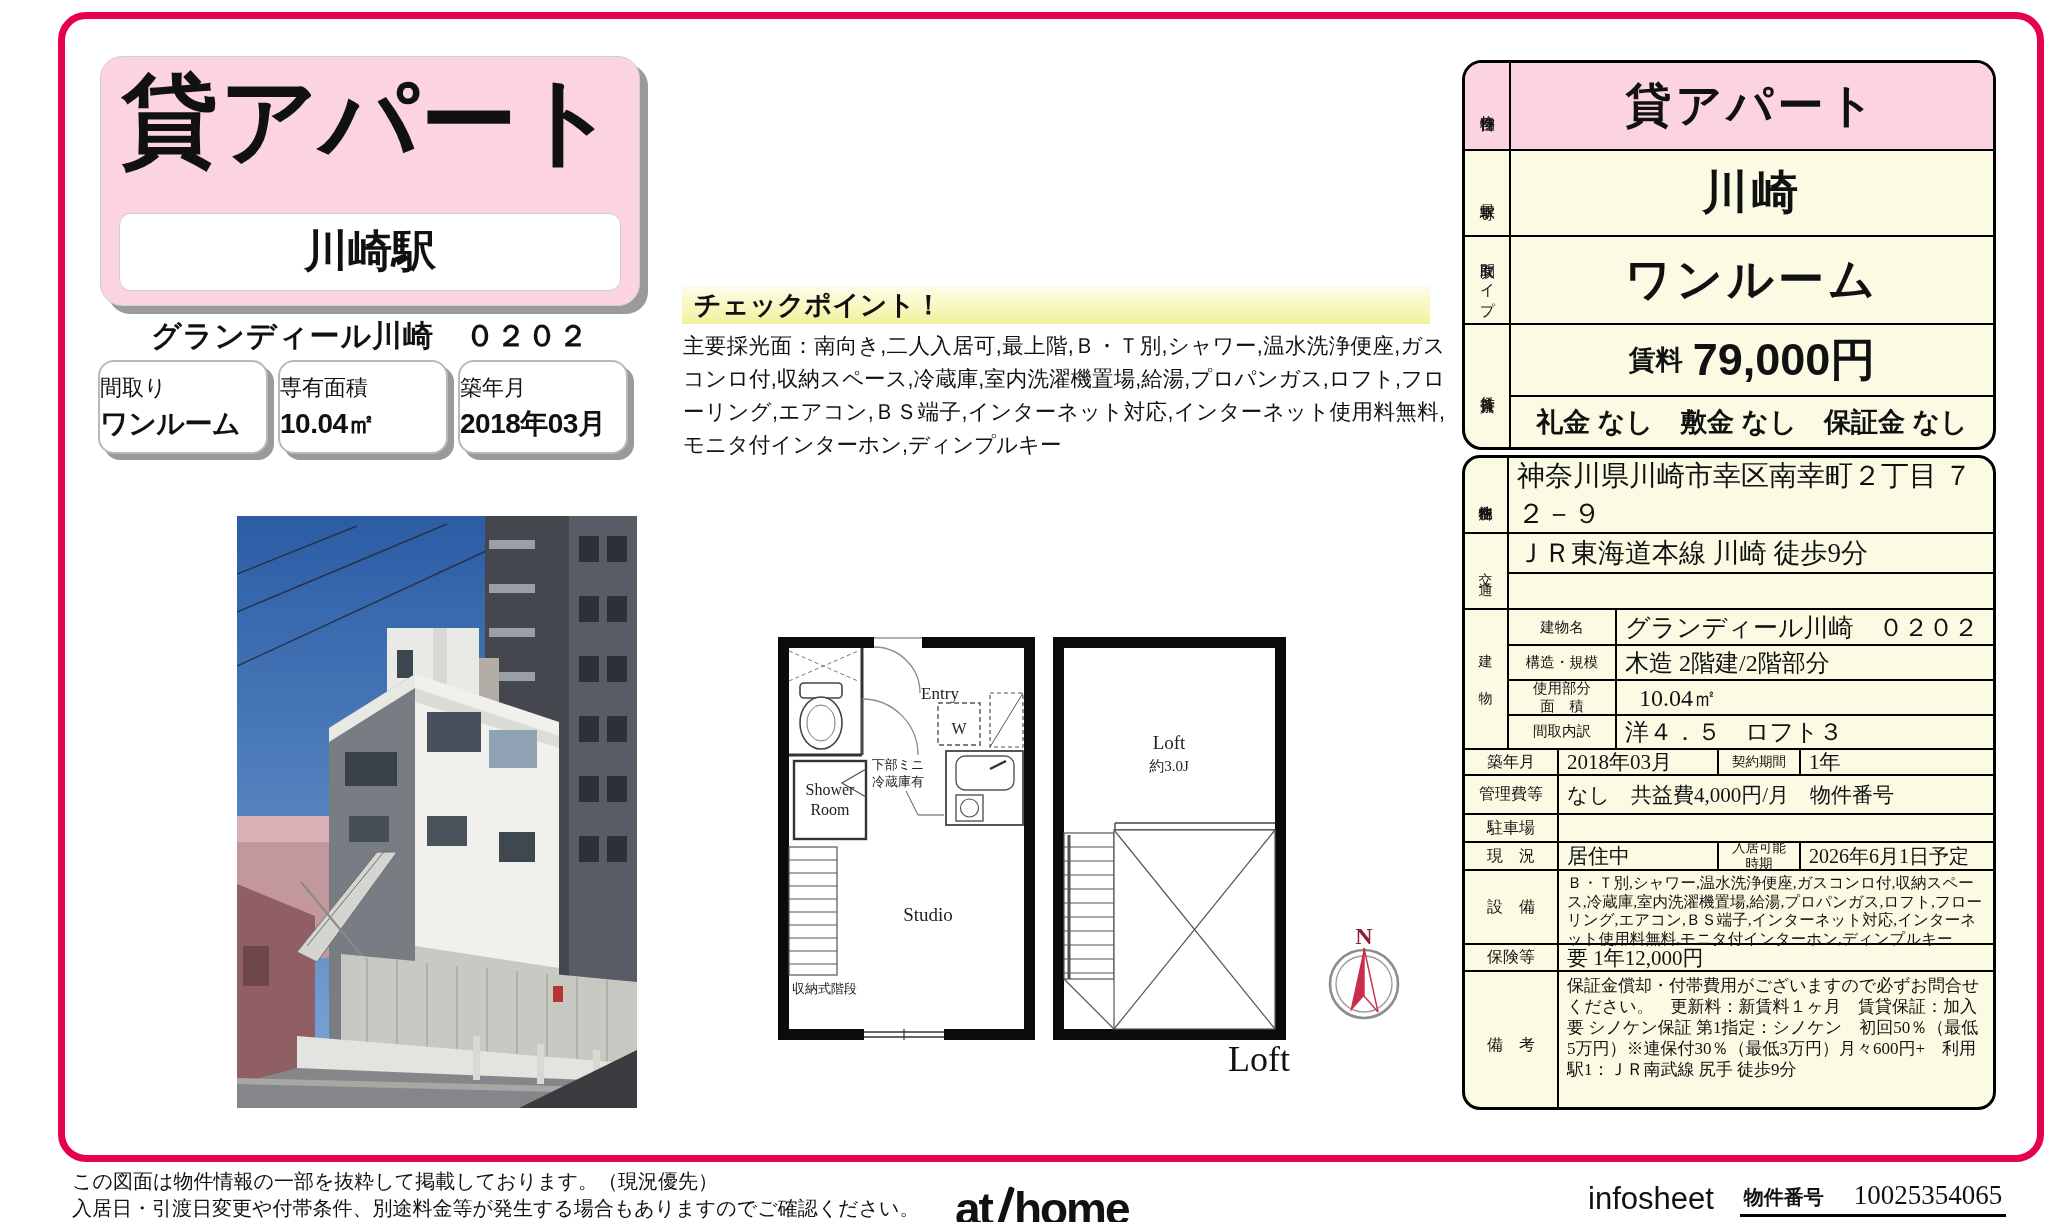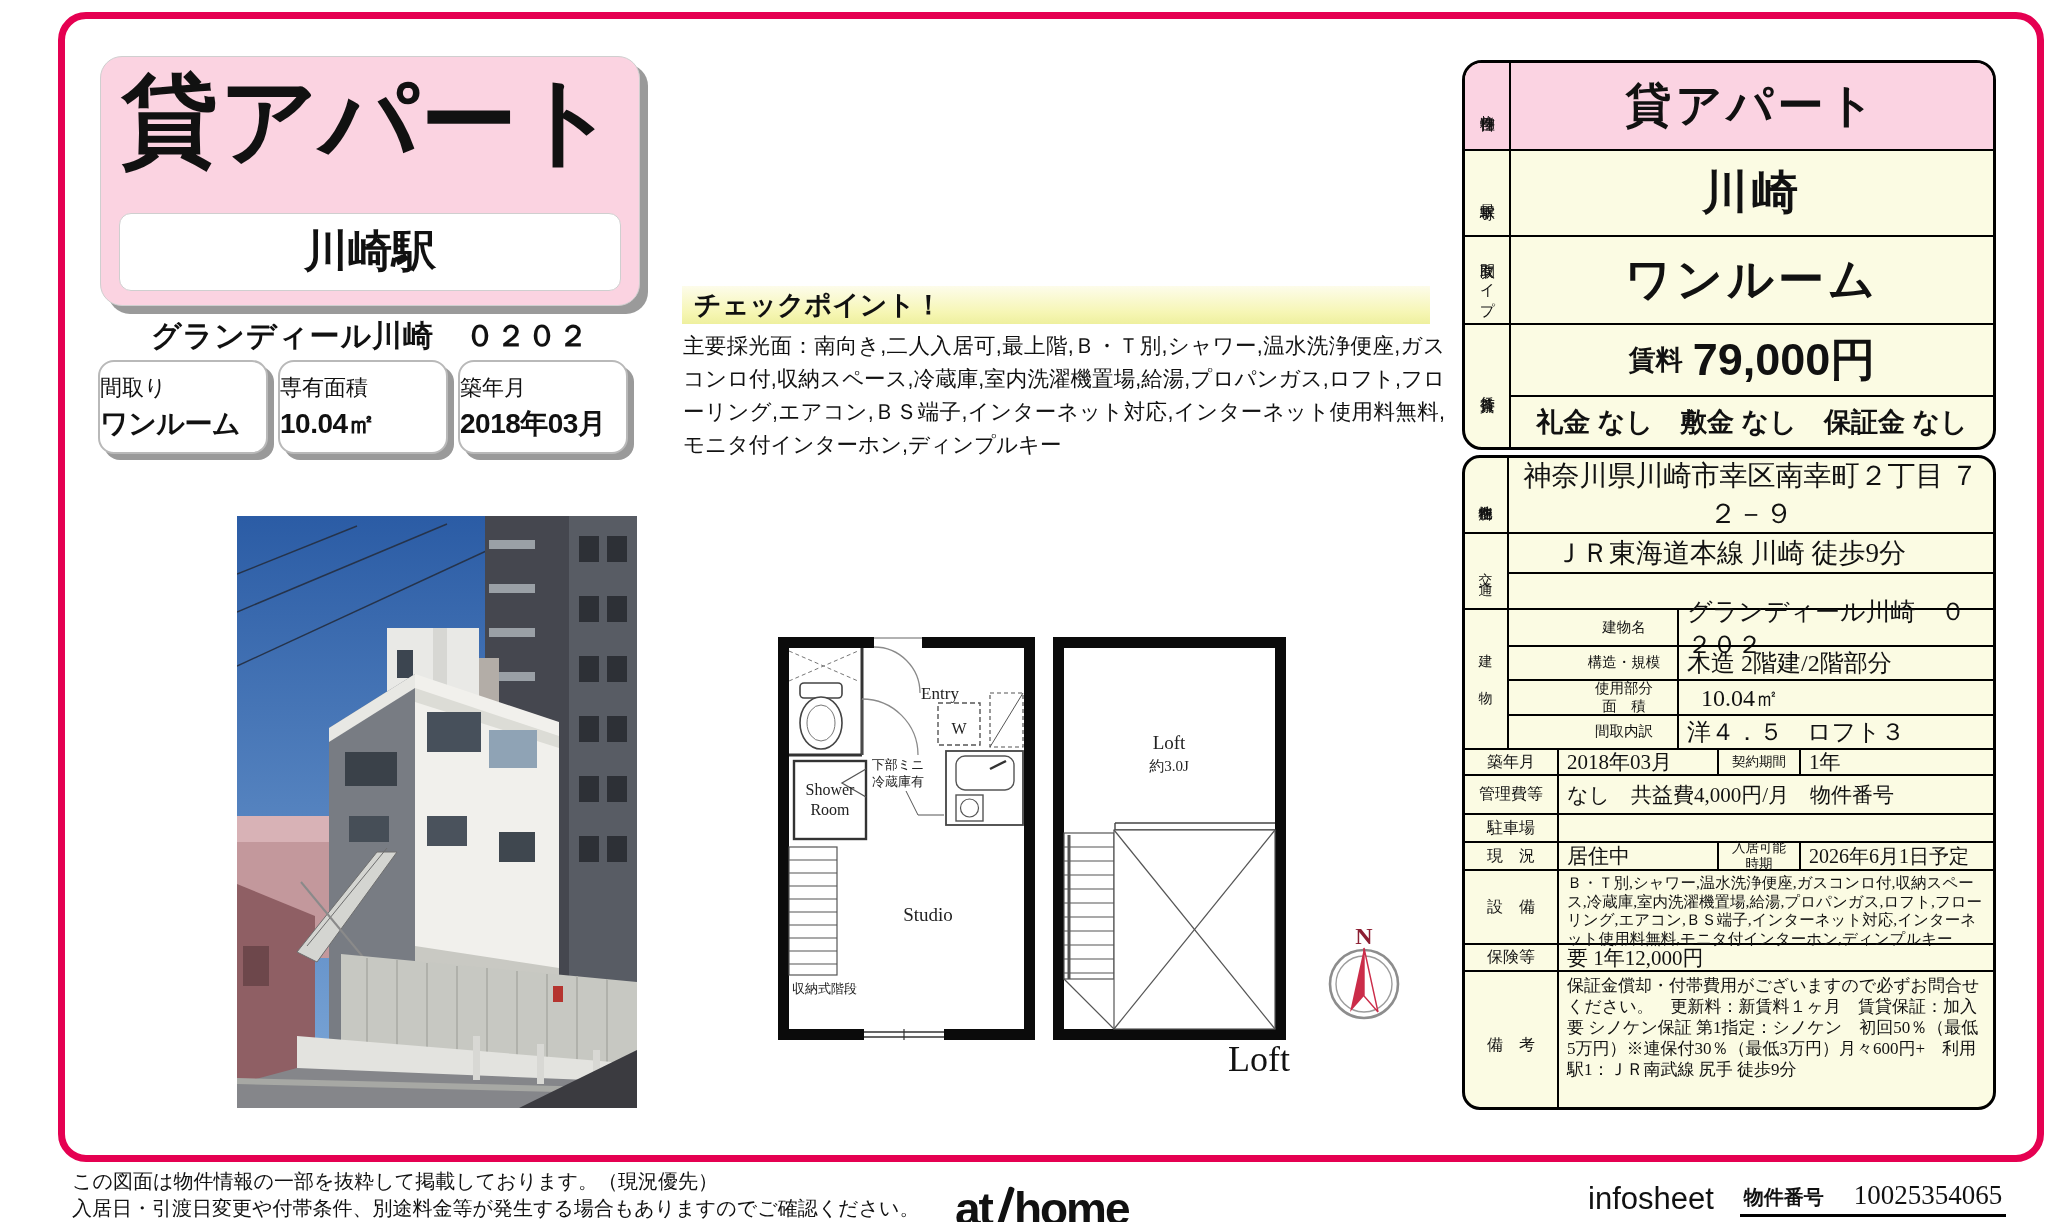--- a/index.html
+++ b/index.html
@@ -53,24 +53,24 @@
   .det-table{left:1462px;top:455px;width:534px;height:655px;background:#fbfbe3;border:3px solid #000;border-radius:18px;
              box-sizing:border-box;overflow:hidden;font-size:15px;}
   .dr{display:flex;box-sizing:border-box;}
   .dr+.dr{border-top:2px solid #000;}
   .vh{width:44px;border-right:2px solid #000;display:flex;align-items:center;justify-content:center;
       writing-mode:vertical-rl;text-orientation:upright;font-size:14px;flex:none;box-sizing:border-box;}
   .hh{width:94px;border-right:2px solid #000;display:flex;align-items:center;justify-content:center;
       font-size:16px;flex:none;box-sizing:border-box;text-align:center;}
   .dval{flex:1;display:flex;align-items:center;padding:0 8px;font-family:"Liberation Serif",serif;box-sizing:border-box;}
   .sub-col{flex:1;display:flex;flex-direction:column;}
-  .sub-row{display:flex;box-sizing:border-box;padding-left:38px;}
+  .sub-row{display:flex;box-sizing:border-box;}
   .sub-row+.sub-row{border-top:2px solid #000;}
   .blabel{width:108px;border-right:2px solid #000;display:flex;flex-direction:column;align-items:center;justify-content:center;
-          font-size:14.5px;flex:none;box-sizing:border-box;line-height:1.2;margin-left:24px;}
+          font-size:14.5px;flex:none;box-sizing:border-box;line-height:1.2;}
   .mini-h{width:84px;border-left:2px solid #000;border-right:2px solid #000;display:flex;flex-direction:column;
           align-items:center;justify-content:center;font-size:13.5px;line-height:1.15;flex:none;box-sizing:border-box;text-align:center;}
   .wrap-val{align-items:flex-start!important;padding-top:3px!important;line-height:18.5px;font-size:15.5px;display:block!important;}
 
   
   .disclaimer{left:72px;top:1168px;width:900px;font-size:20px;line-height:27px;}
   .logo{left:955px;top:1182px;display:flex;align-items:center;}
   .logo .t{font-size:46px;font-weight:bold;letter-spacing:-2px;}
   .logo .slash{width:6px;height:46px;background:#111;transform:rotate(18deg);margin:0 6px 0 10px;border-radius:2px;}
   .infosheet{left:1588px;top:1180px;display:flex;align-items:center;}
@@ -344,21 +344,21 @@
     <div class="sum-h bt" style="grid-row:4/6;">賃貸条件</div>
     <div class="sum-v bt">
       <span class="rent-label">賃料</span>
       <span class="rent-value">79,000円</span>
     </div>
     <div class="sum-v bt terms">礼金 なし　敷金 なし　保証金 なし</div>
   </div>
 
   <div class="abs det-table">
 
-    <div class="dr" style="height:74px;text-align:center;">
+    <div class="dr" style="height:74px;">
       <div class="vh">物件所在地</div>
       <div class="dval" style="font-size:28px;">神奈川県川崎市幸区南幸町２丁目 ７２－９</div>
     </div>
 
     <div class="dr" style="height:76px;">
       <div class="vh" style="letter-spacing:10px;">交通</div>
       <div class="sub-col">
         <div class="sub-row" style="height:38px;">
           <div class="dval" style="font-size:27px;">ＪＲ東海道本線 川崎 徒歩9分</div>
         </div>

